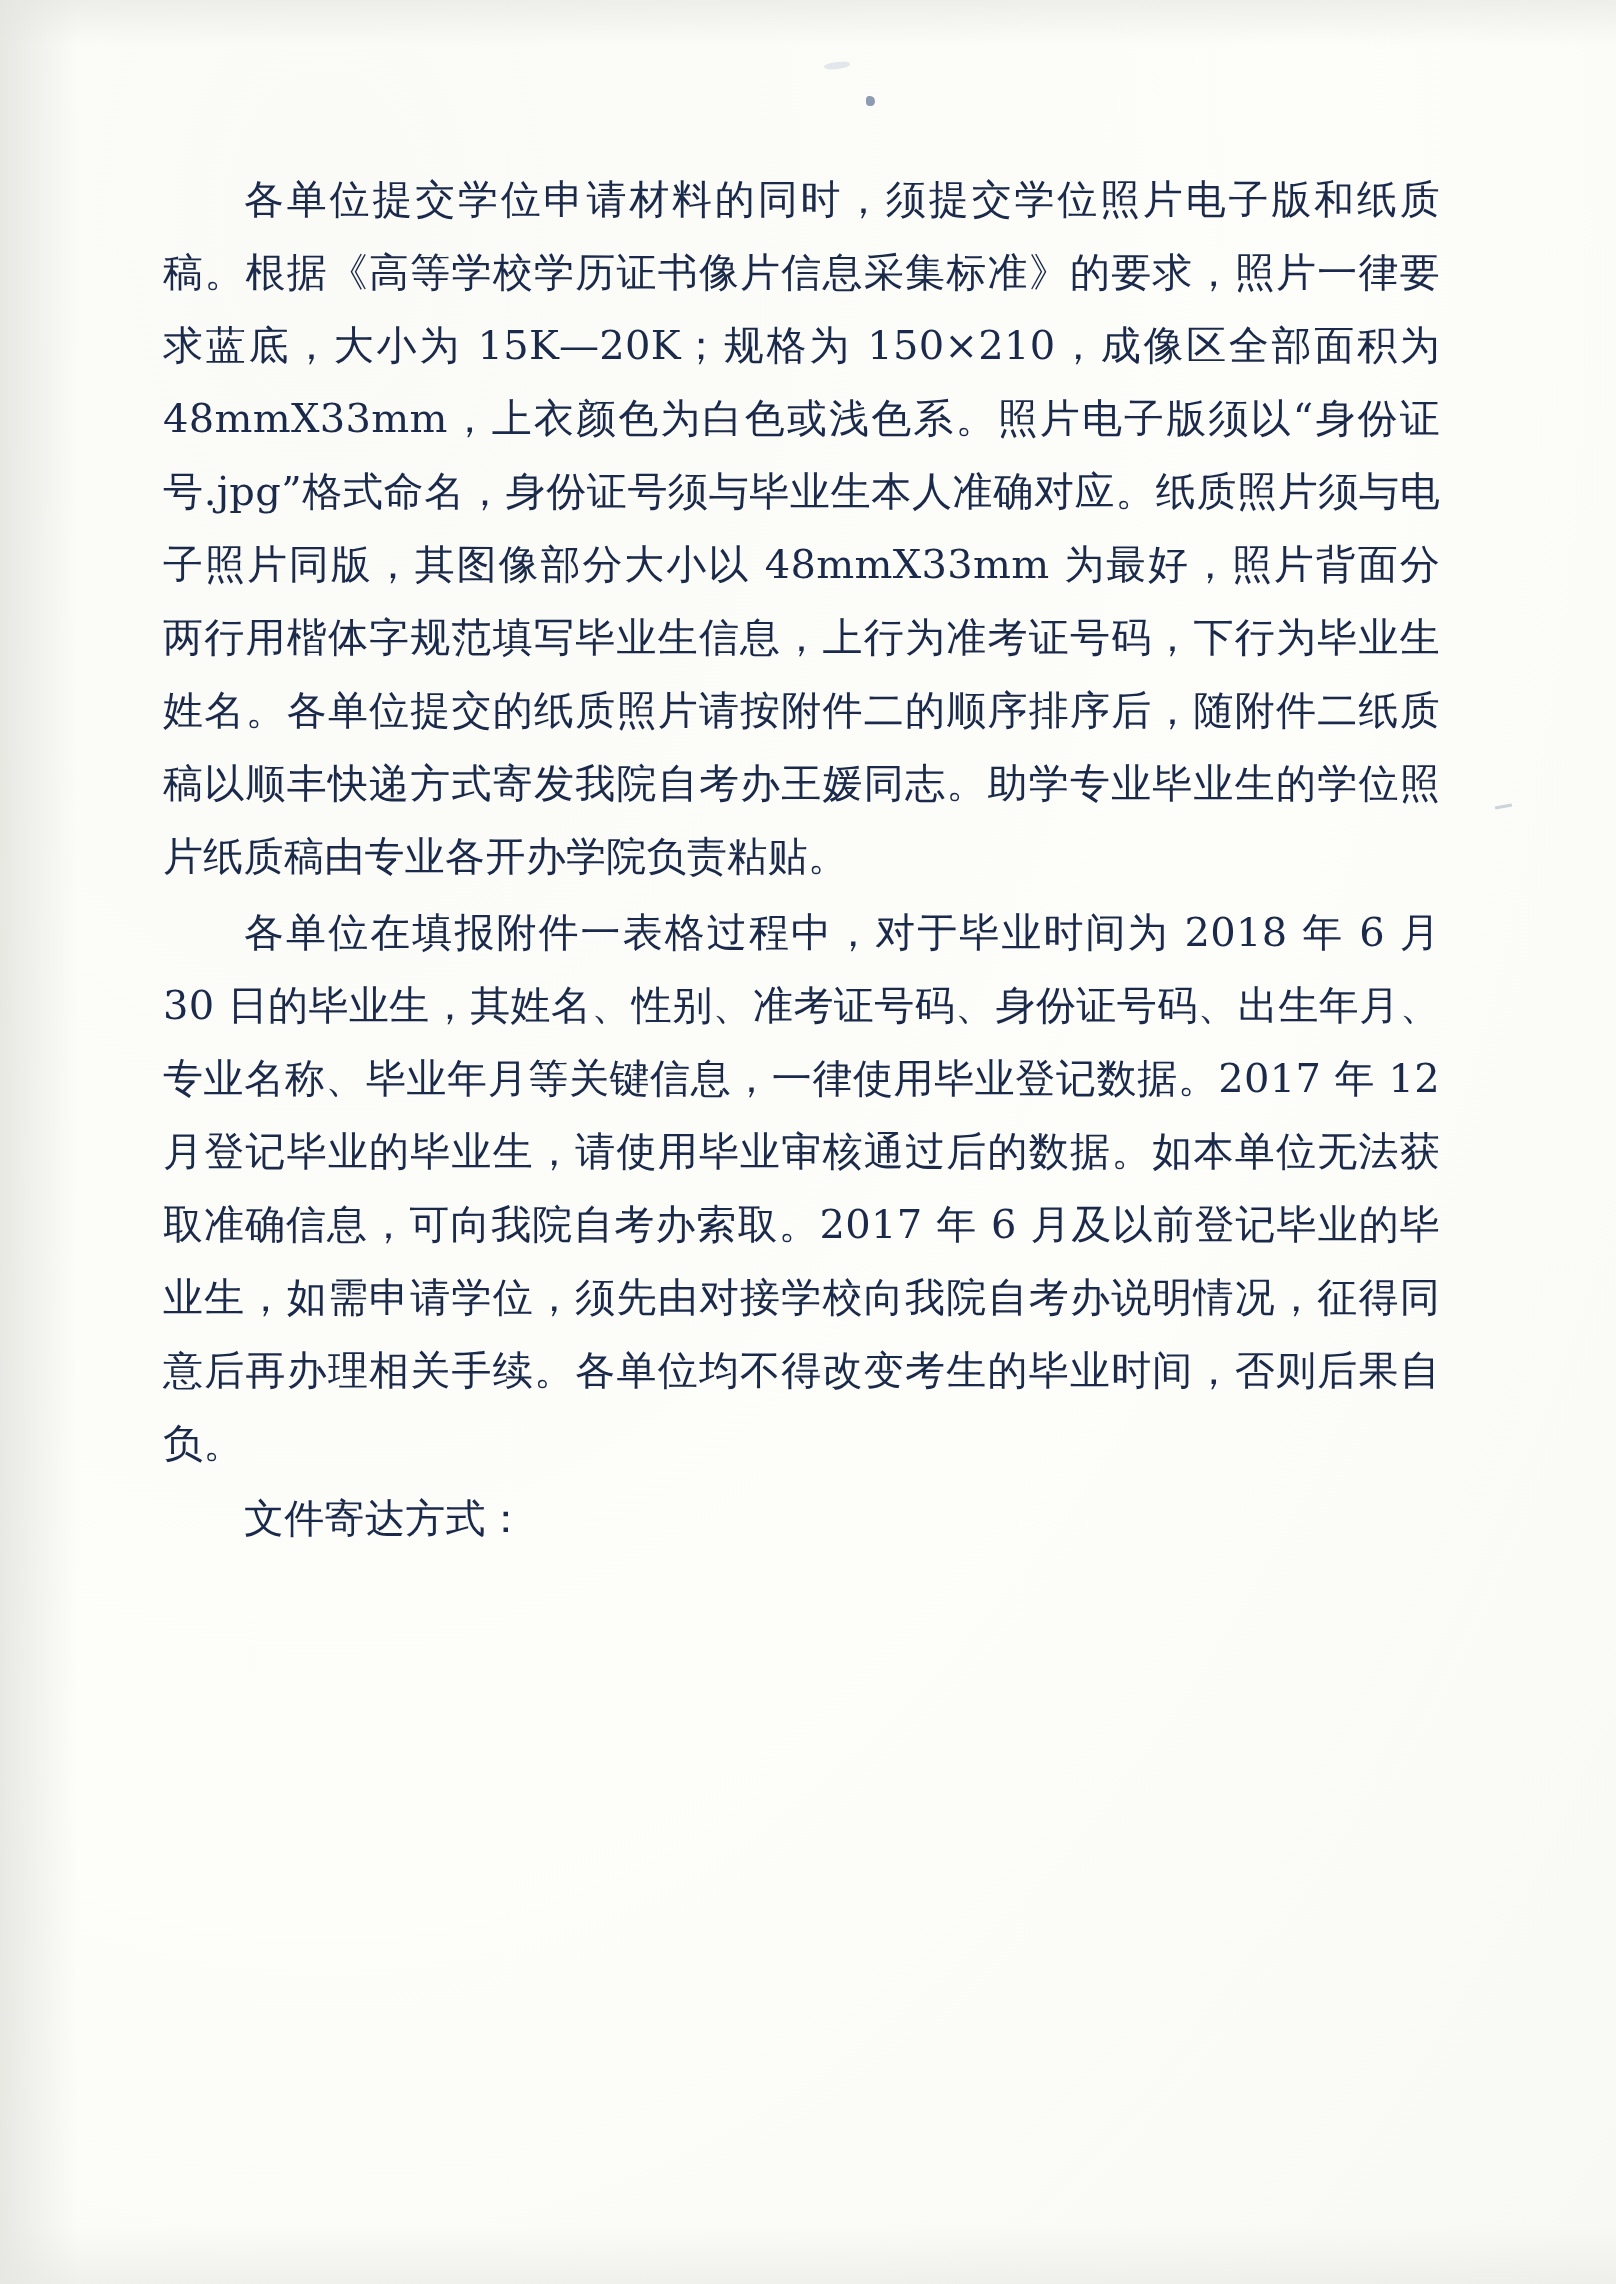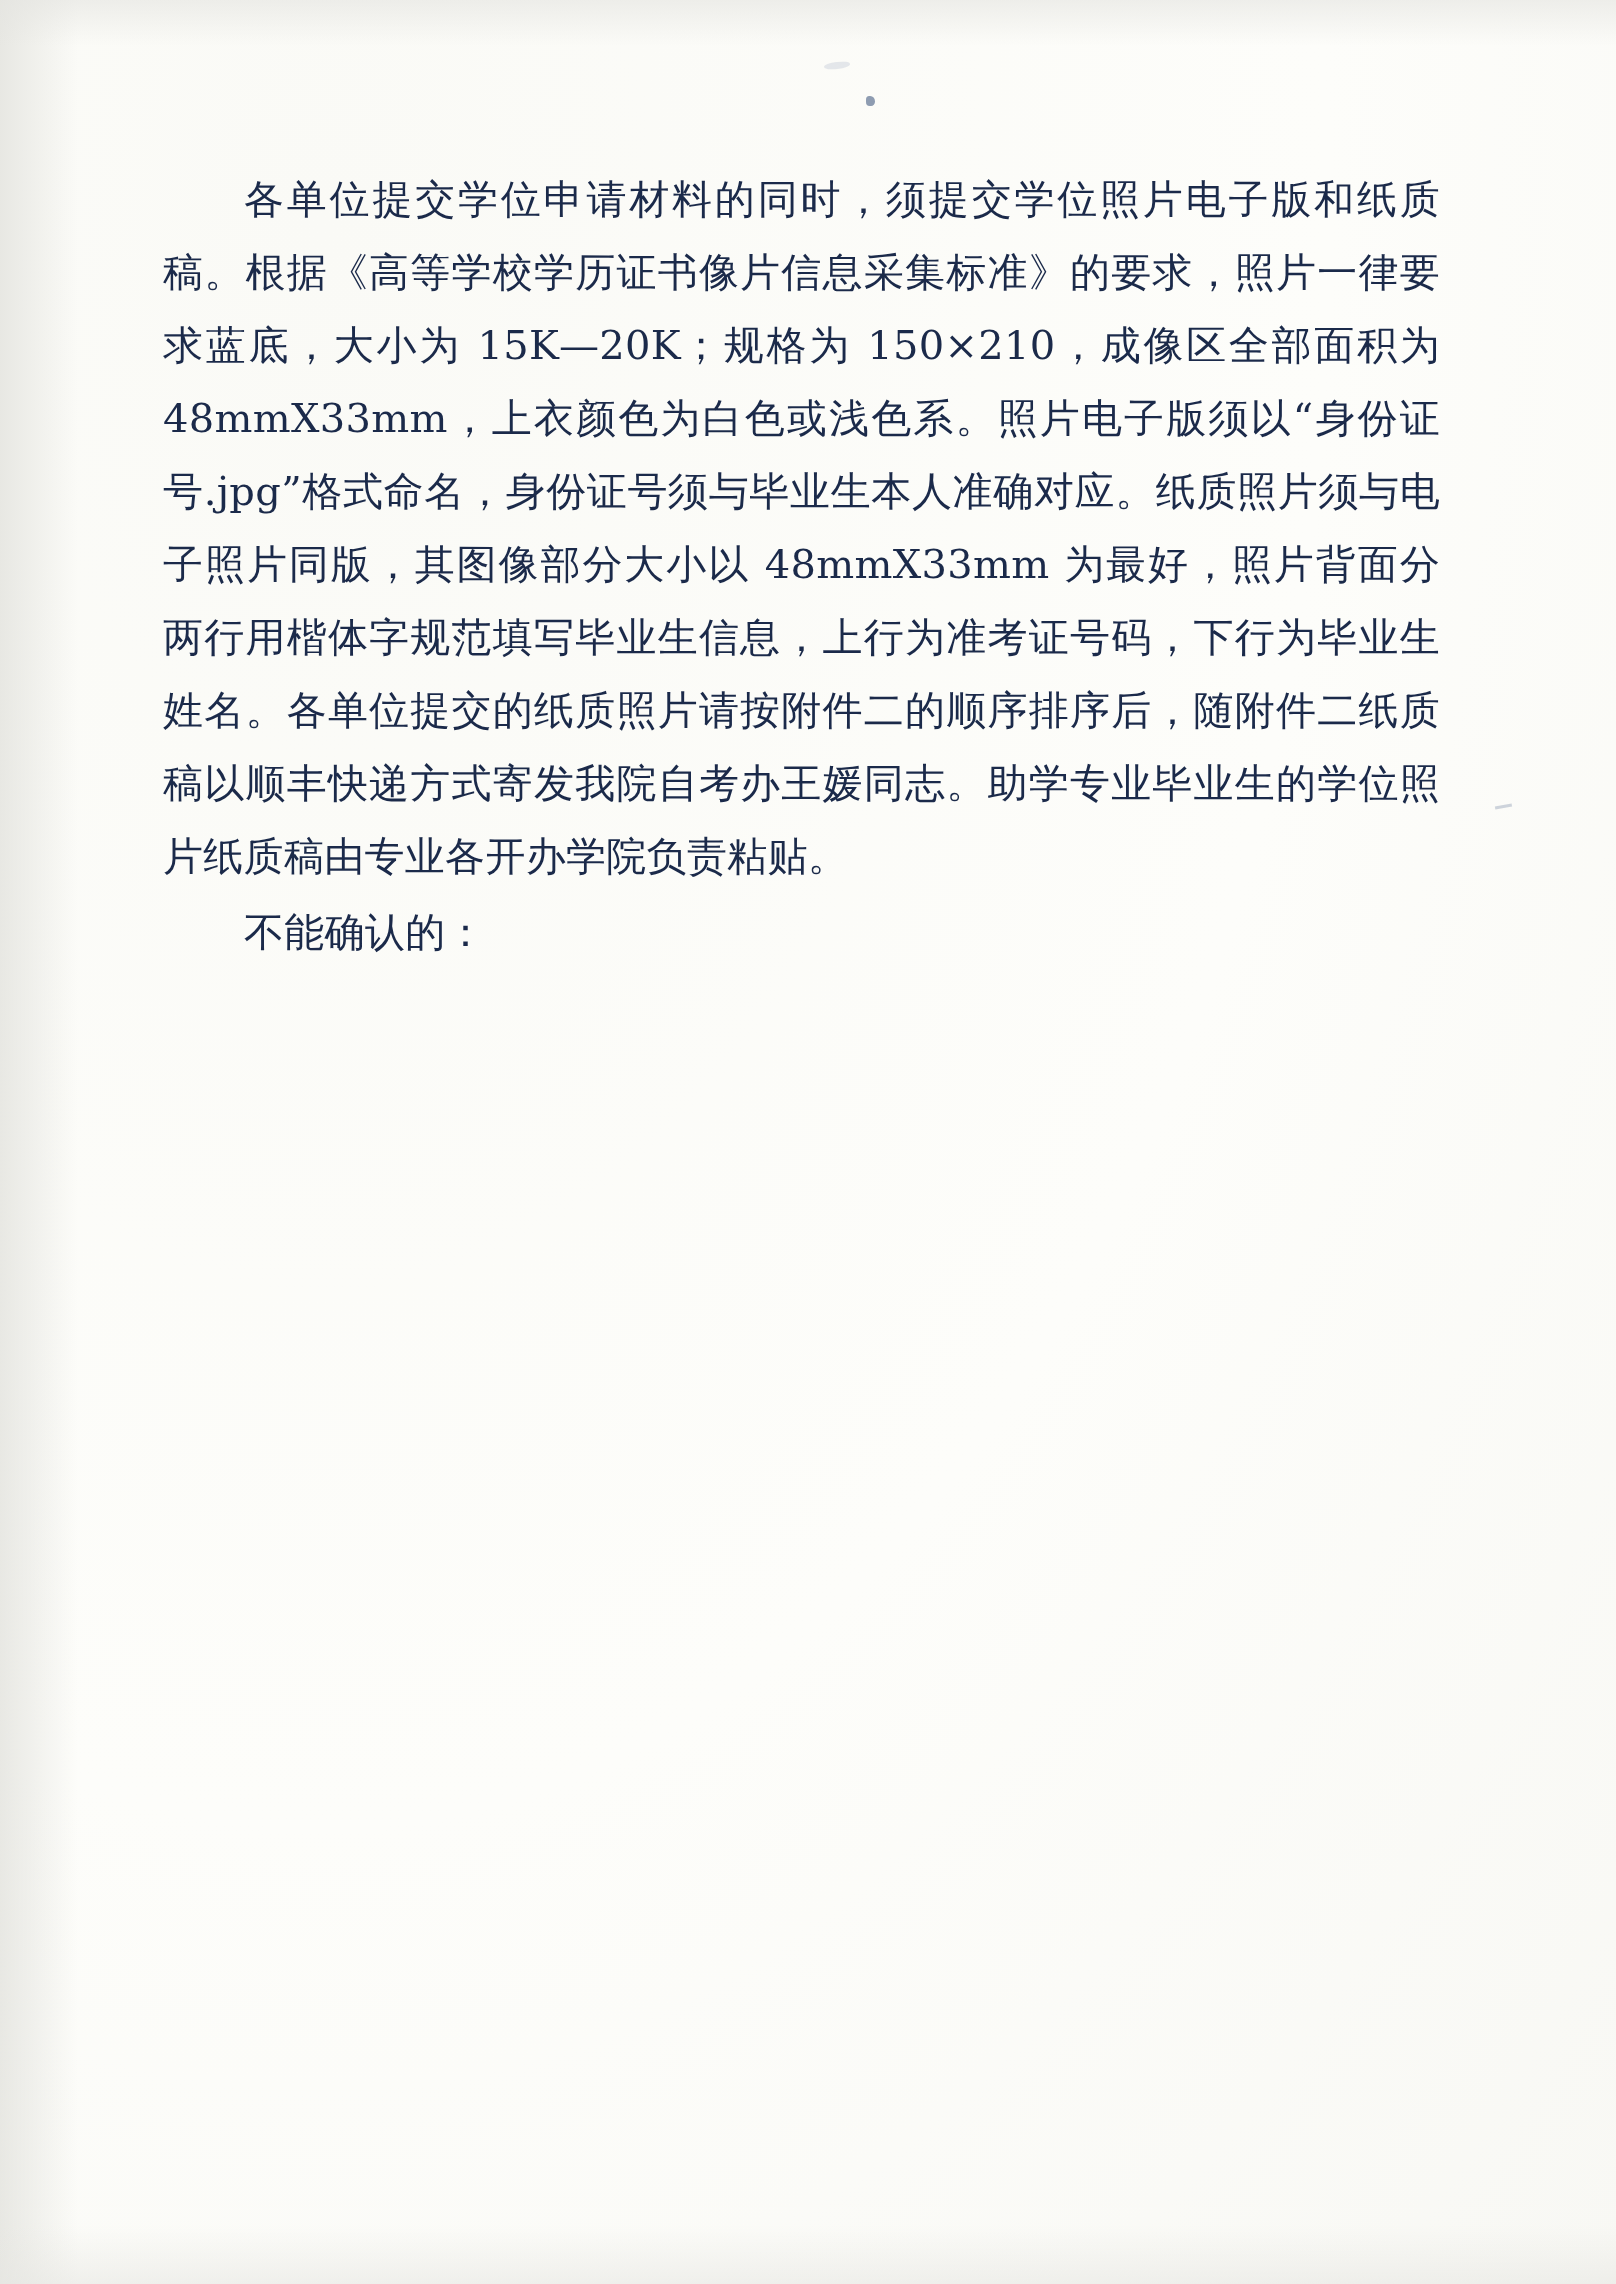--- a/index.html
+++ b/index.html
@@ -112,16 +112,17 @@
   <div class="edge-shadow-left"></div>
   <div class="edge-shadow-top"></div>
   <div class="edge-shadow-bottom"></div>
 
   <div class="mark-smudge"></div>
   <div class="mark-dot"></div>
   <div class="edge-mark-right"></div>
 
   <div class="content">
     <p class="para">各单位提交学位申请材料的同时，须提交学位照片电子版和纸质稿。根据《高等学校学历证书像片信息采集标准》的要求，照片一律要求蓝底，大小为 15K—20K；规格为 150×210，成像区全部面积为 48mmX33mm，上衣颜色为白色或浅色系。照片电子版须以“身份证号.jpg”格式命名，身份证号须与毕业生本人准确对应。纸质照片须与电子照片同版，其图像部分大小以 48mmX33mm 为最好，照片背面分两行用楷体字规范填写毕业生信息，上行为准考证号码，下行为毕业生姓名。各单位提交的纸质照片请按附件二的顺序排序后，随附件二纸质稿以顺丰快递方式寄发我院自考办王媛同志。助学专业毕业生的学位照片纸质稿由专业各开办学院负责粘贴。</p>
-    <p class="para para-last">不能确认的：</p>
+    <p class="para">各单位在填报附件一表格过程中，对于毕业时间为 2018 年 6 月 30 日的毕业生，其姓名、性别、准考证号码、身份证号码、出生年月、专业名称、毕业年月等关键信息，一律使用毕业登记数据。2017 年 12 月登记毕业的毕业生，请使用毕业审核通过后的数据。如本单位无法获取准确信息，可向我院自考办索取。2017 年 6 月及以前登记毕业的毕业生，如需申请学位，须先由对接学校向我院自考办说明情况，征得同意后再办理相关手续。各单位均不得改变考生的毕业时间，否则后果自负。</p>
+    <p class="para para-last">文件寄达方式：</p>
   </div>
 </div>
 
 
 </body></html>

